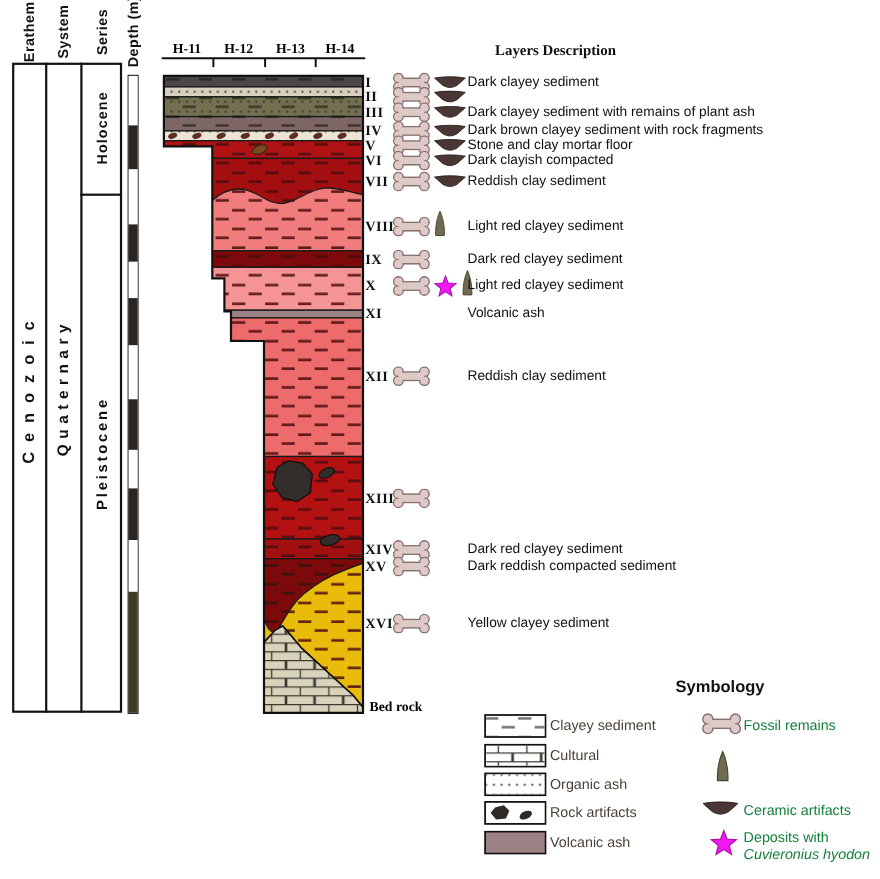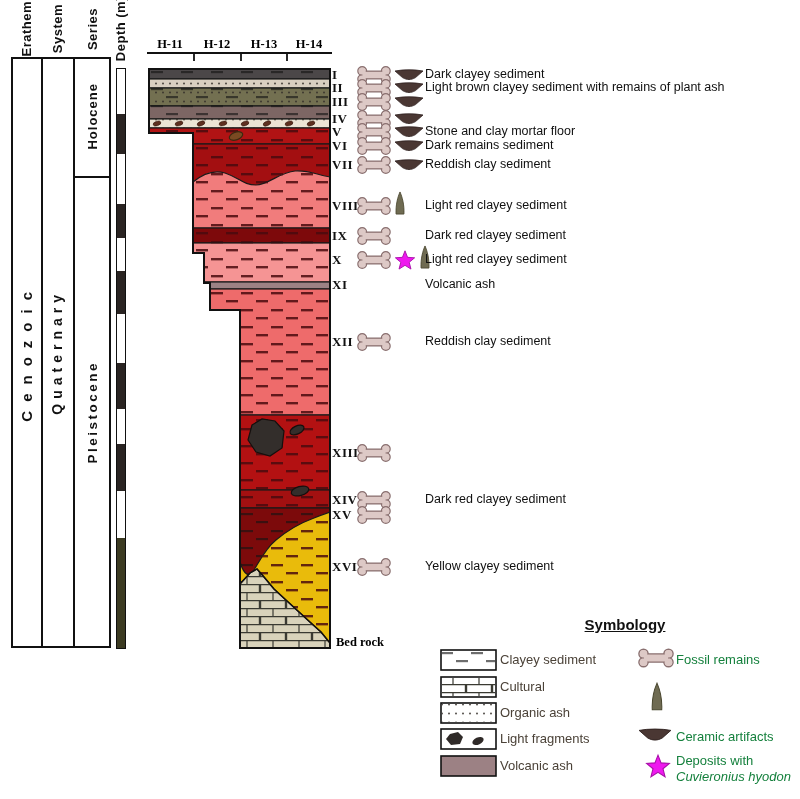--- a/index.html
+++ b/index.html
@@ -22,22 +22,22 @@
   #depthbar div{width:100%;}
   
   .lrow{position:absolute;left:332px;height:18px;display:flex;align-items:center;}
   .rn{font-family:"Liberation Serif",serif;font-weight:bold;font-size:13px;
       width:25px;flex:0 0 auto;letter-spacing:.5px;}
   .ic{flex:0 0 auto;margin-right:3px;}
   .ldesc{position:absolute;left:425px;height:17px;line-height:17px;font-size:12.5px;color:#101010;white-space:nowrap;}
   #ld-title{position:absolute;left:420px;top:38px;width:170px;text-align:center;
             font-family:"Liberation Serif",serif;font-weight:bold;font-size:13.5px;}
   
-  #sym-title{position:absolute;left:555px;top:616px;width:140px;text-align:center;
-             font-weight:bold;font-size:15px;text-decoration:underline;}
+  #sym-title{position:absolute;left:555px;top:616px;width:140px;text-align:right;
+             font-weight:bold;font-size:15px;}
   .legbox{position:absolute;left:440px;}
   .leglabel{position:absolute;left:500px;font-size:13px;color:#4b4238;line-height:21px;white-space:nowrap;}
   .legmark-label{position:absolute;left:676px;font-size:13px;color:#15803d;line-height:16px;white-space:nowrap;}
   .it{font-style:italic;}
   svg text{font-family:"Liberation Serif",serif;}
 </style>
 </head>
 <body>
 
 <div id="page">
@@ -218,20 +218,21 @@
 
       <polygon points="240,584 250,573 257,569 264,577 274,589 287,601 299,612 311,623 321,632 330,643 330,648 240,648" fill="#d9d3bb"></polygon>
       <polygon points="240,584 250,573 257,569 264,577 274,589 287,601 299,612 311,623 321,632 330,643 330,648 240,648" fill="url(#p-brick)" stroke="#14100e" stroke-width="1.4"></polygon>
     </g>
 
     <polygon points="149,69 330,69 330,648 240,648 240,310 210,310 210,283 204,283 204,253 193,253 193,133 149,133" fill="none" stroke="#111" stroke-width="2"></polygon>
 
     <text x="336" y="646" font-size="12.5" font-weight="bold">Bed rock</text>
   </svg>
 
+  <div id="ld-title">Layers Description</div>
 
   <div class="lrow" style="top:66px">
     <span class="rn">I</span>
     <svg class="ic" width="34" height="18" viewBox="0 0 34 18">
         <use href="#sym-bone"></use>
       </svg>
     <svg class="ic" width="30" height="13" viewBox="0 0 30 13">
         <use href="#sym-ceramic"></use>
       </svg>
   </div>
@@ -344,30 +345,32 @@
       </svg>
   </div>
   <div class="lrow" style="top:558px">
     <span class="rn">XVI</span>
     <svg class="ic" width="34" height="18" viewBox="0 0 34 18">
         <use href="#sym-bone"></use>
       </svg>
   </div>
 
   <div class="ldesc" style="top:66px">Dark clayey sediment</div>
-  <div class="ldesc" style="top:79px">Light brown clayey sediment with remains of plant ash</div>
+  <div class="ldesc" style="top:93px">Dark clayey sediment with remains of plant ash</div>
+  <div class="ldesc" style="top:110px">Dark brown clayey sediment with rock fragments</div>
   <div class="ldesc" style="top:123px">Stone and clay mortar floor</div>
-  <div class="ldesc" style="top:137px">Dark remains sediment</div>
+  <div class="ldesc" style="top:137px">Dark clayish compacted</div>
   <div class="ldesc" style="top:156px">Reddish clay sediment</div>
   <div class="ldesc" style="top:197px">Light red clayey sediment</div>
   <div class="ldesc" style="top:227px">Dark red clayey sediment</div>
   <div class="ldesc" style="top:251px">Light red clayey sediment</div>
   <div class="ldesc" style="top:276px">Volcanic ash</div>
   <div class="ldesc" style="top:333px">Reddish clay sediment</div>
   <div class="ldesc" style="top:491px">Dark red clayey sediment</div>
+  <div class="ldesc" style="top:506px">Dark reddish compacted sediment</div>
   <div class="ldesc" style="top:558px">Yellow clayey sediment</div>
 
   <div id="sym-title">Symbology</div>
 
   <svg class="legbox" style="top:649px" width="57" height="22" viewBox="0 0 57 22">
     <rect x="1" y="1" width="55" height="20" fill="#fff" stroke="#111" stroke-width="1.6"></rect>
     <rect x="2" y="2" width="53" height="18" fill="url(#p-dash-dark)"></rect>
   </svg>
   <div class="leglabel" style="top:649px">Clayey sediment</div>
 
@@ -381,21 +384,21 @@
     <rect x="1" y="1" width="55" height="20" fill="#fff" stroke="#111" stroke-width="1.6"></rect>
     <rect x="2" y="2" width="53" height="18" fill="url(#p-dots)"></rect>
   </svg>
   <div class="leglabel" style="top:702px">Organic ash</div>
 
   <svg class="legbox" style="top:728px" width="57" height="22" viewBox="0 0 57 22">
     <rect x="1" y="1" width="55" height="20" fill="#fff" stroke="#111" stroke-width="1.6"></rect>
     <polygon points="10,6 18,4 23,9 20,16 11,17 6,11" fill="#2f2a28"></polygon>
     <ellipse cx="38" cy="13" rx="6" ry="3.5" transform="rotate(-25 38 13)" fill="#2f2a28"></ellipse>
   </svg>
-  <div class="leglabel" style="top:728px">Light fragments</div>
+  <div class="leglabel" style="top:728px">Rock artifacts</div>
 
   <svg class="legbox" style="top:755px" width="57" height="22" viewBox="0 0 57 22">
     <rect x="1" y="1" width="55" height="20" stroke="#111" stroke-width="1.6" fill="#9c8184"></rect>
   </svg>
   <div class="leglabel" style="top:755px">Volcanic ash</div>
 
   <svg class="abs" style="left:638px;top:648px" width="36" height="20" viewBox="0 0 34 18">
       <use href="#sym-bone"></use>
     </svg>
   <div class="legmark-label" style="top:652px">Fossil remains</div>

